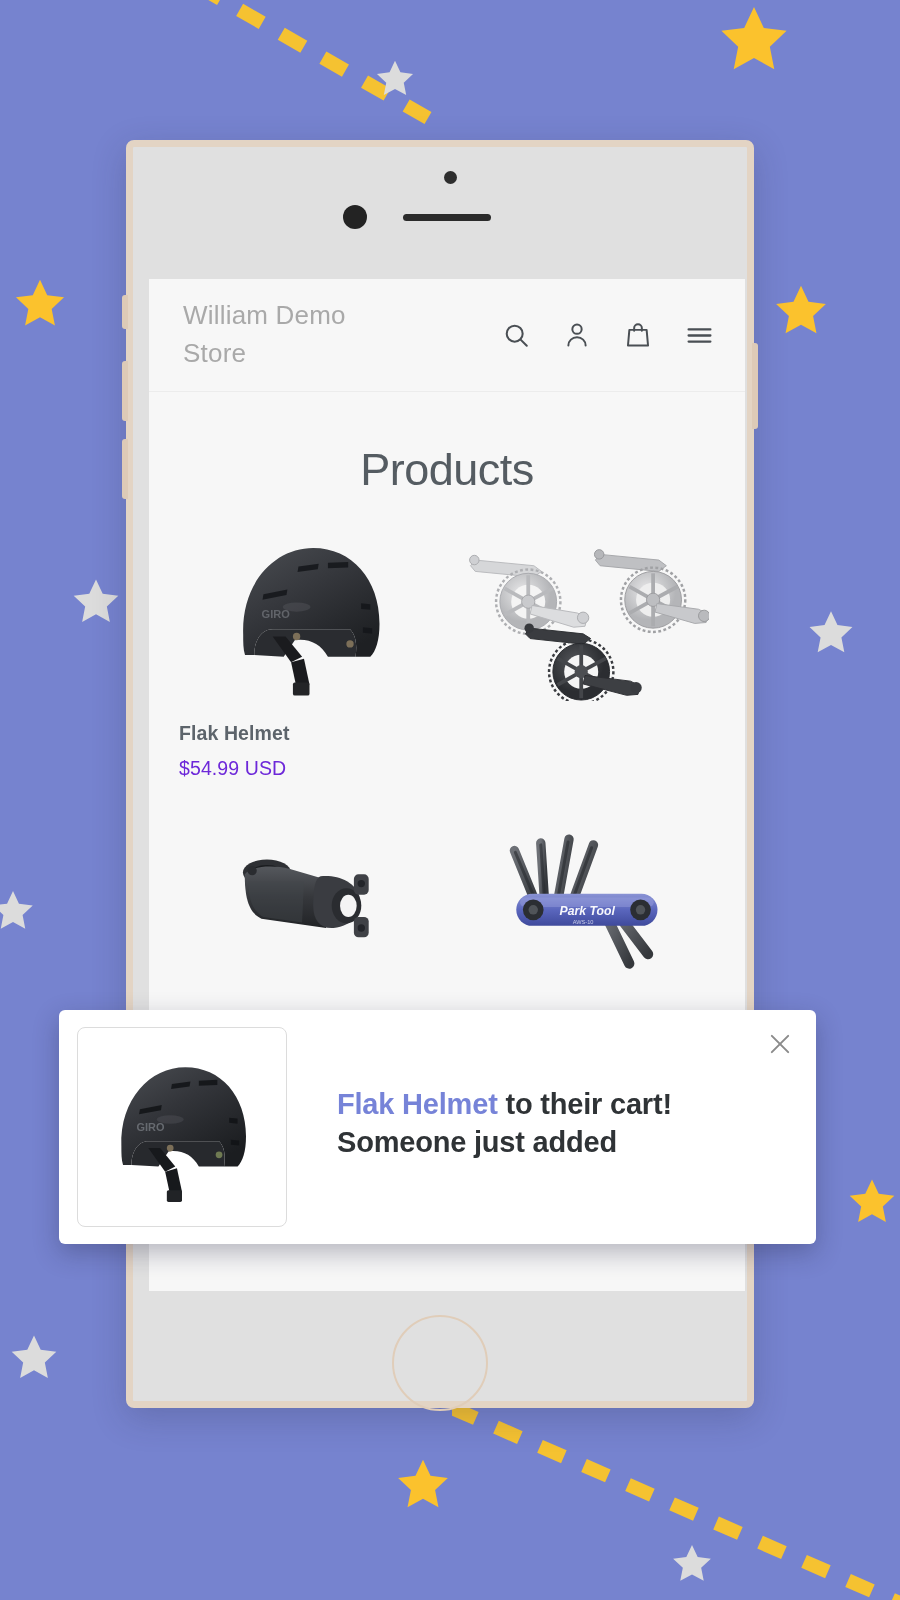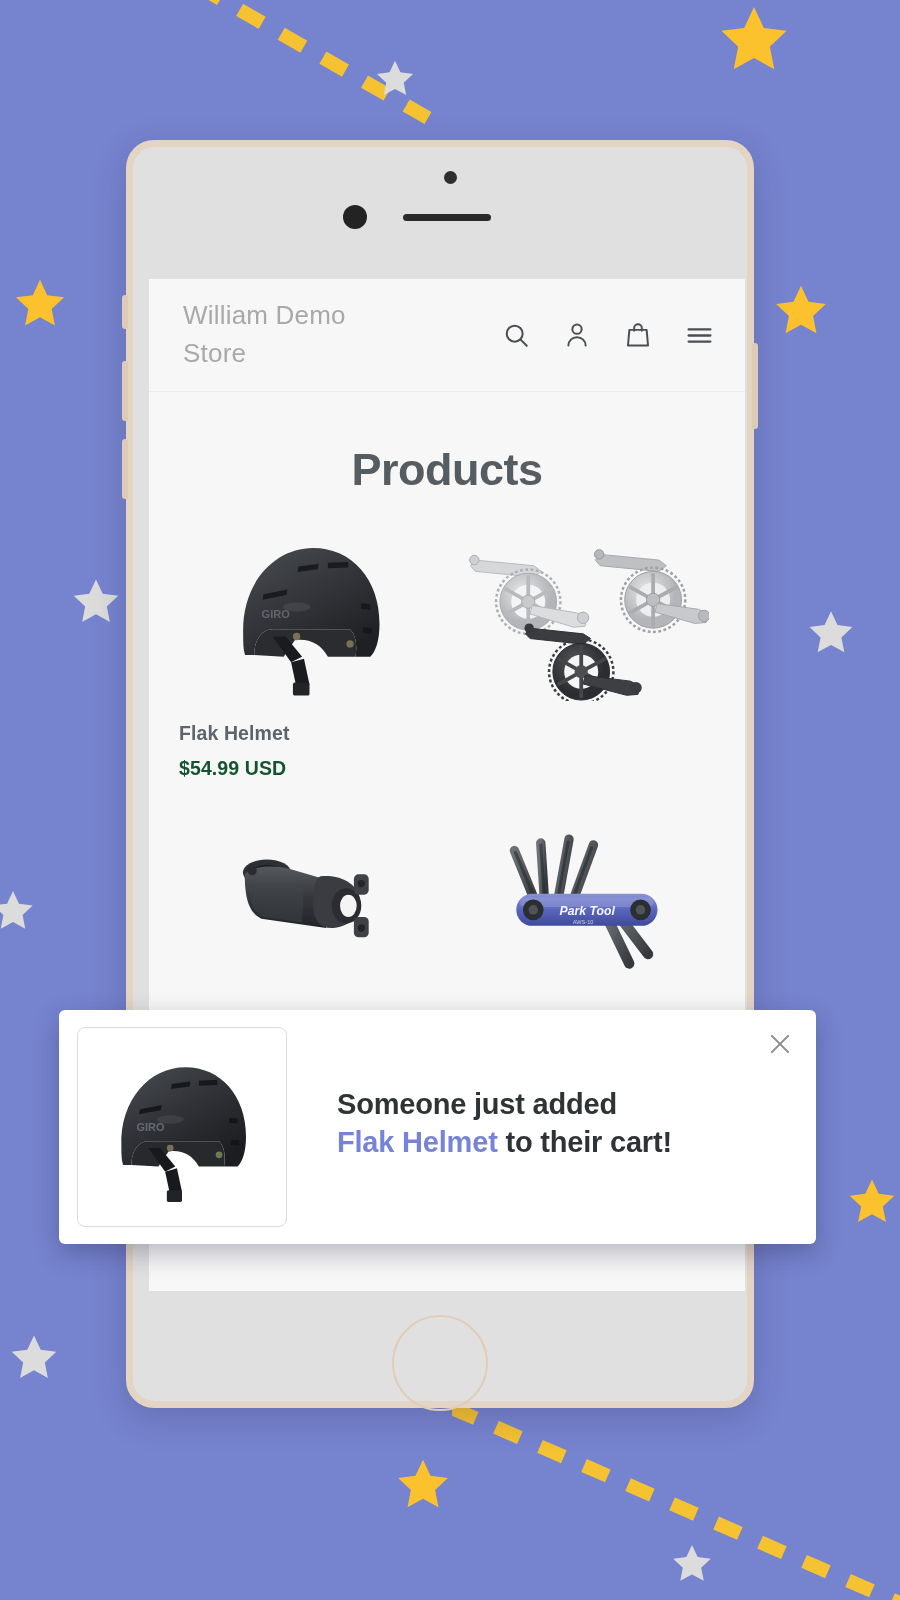--- a/index.html
+++ b/index.html
@@ -20,21 +20,21 @@
   .star { position: absolute; display: block; }
   .dash-line { position: absolute; }
 
   
   #phone {
     position: absolute;
     left: 126px; top: 140px;
     width: 628px; height: 1268px;
     background: #e0e0e0;
     border: 7px solid #e3d4c4;
-    border-radius: 28px;
+    border-radius: 8px;
     box-shadow: 0 10px 34px rgba(40,40,70,.22);
   }
   .side-btn {
     position: absolute;
     left: -11px;
     width: 6px;
     background: #ddcab7;
     border-radius: 3px 0 0 3px;
   }
   #btn-mute   { top: 148px; height: 34px; }
@@ -107,21 +107,21 @@
     display: flex; align-items: center; justify-content: center;
     color: #4a4f54;
   }
   .hdr-icon svg { display: block; }
 
   
   #page-title {
     text-align: center;
     margin-top: 52px;
     font-size: 45px;
-    font-weight: 700;
+    font-weight: 400;
     color: #555c62;
     letter-spacing: -.5px;
   }
 
   #product-grid {
     margin-top: 24px;
     padding: 0 30px;
     display: grid;
     grid-template-columns: 1fr 1fr;
     column-gap: 14px;
@@ -137,22 +137,22 @@
   .product-name {
     margin-top: 16px;
     font-size: 19.5px;
     font-weight: 700;
     color: #5d646b;
     letter-spacing: .1px;
   }
   .product-price {
     margin-top: 12px;
     font-size: 19.5px;
-    font-weight: 700;
-    color: #14532d;
+    font-weight: 400;
+    color: #6d28d9;
     letter-spacing: .1px;
   }
 
   
   #notification {
     position: absolute;
     left: 59px; top: 1010px;
     width: 757px; height: 234px;
     background: #ffffff;
     border-radius: 6px;
@@ -512,22 +512,22 @@
           <path d="M158 110 l10 1 0 6 -10 -1z"></path>
         </g>
         <ellipse cx="86" cy="86" rx="16" ry="5" fill="#6a6d73" opacity=".25"></ellipse>
         <circle cx="86" cy="120" r="4" fill="#7c6f58"></circle>
         <circle cx="144" cy="128" r="4" fill="#6f7a52"></circle>
         <text x="46" y="100" font-family="'Liberation Sans',sans-serif" font-size="13" font-weight="700" fill="#70747a" opacity=".85">GIRO</text>
       </svg>
     </div>
 
     <div id="notif-body">
+      <div class="notif-line"><span id="notif-product-link">Flak Helmet</span><span> to their cart!</span></div>
       <div class="notif-line">Someone just added</div>
-      <div class="notif-line"><span id="notif-product-link">Flak Helmet</span><span> to their cart!</span></div>
     </div>
 
     <div id="notif-close">
       <svg width="28" height="28" viewBox="0 0 24 24" stroke="#8b8b8b" stroke-width="1.7" stroke-linecap="round">
         <line x1="5" y1="5" x2="19" y2="19"></line>
           <line x1="19" y1="5" x2="5" y2="19"></line>
       </svg>
     </div>
   </div>
 

